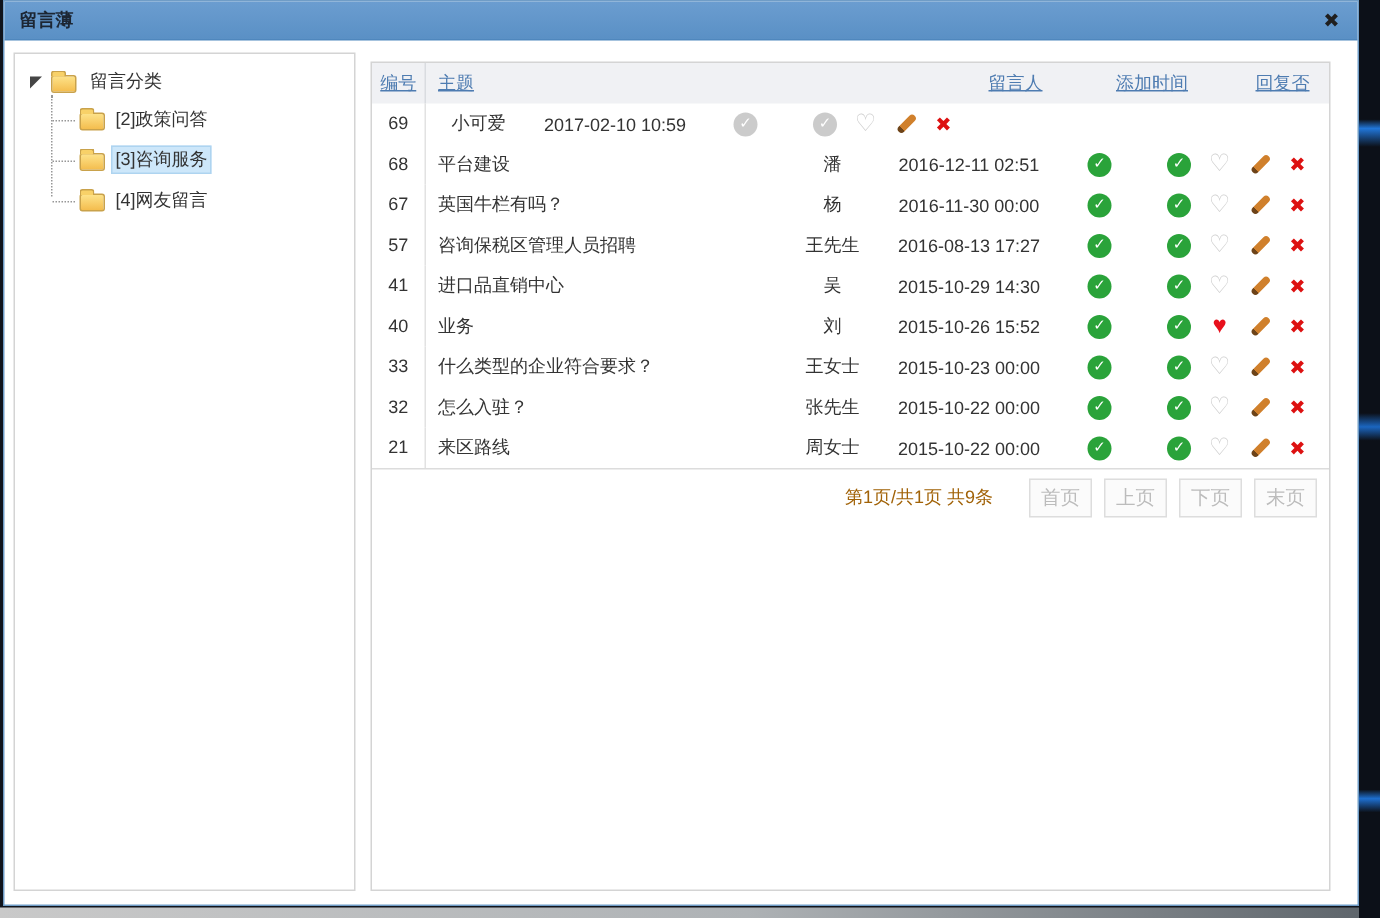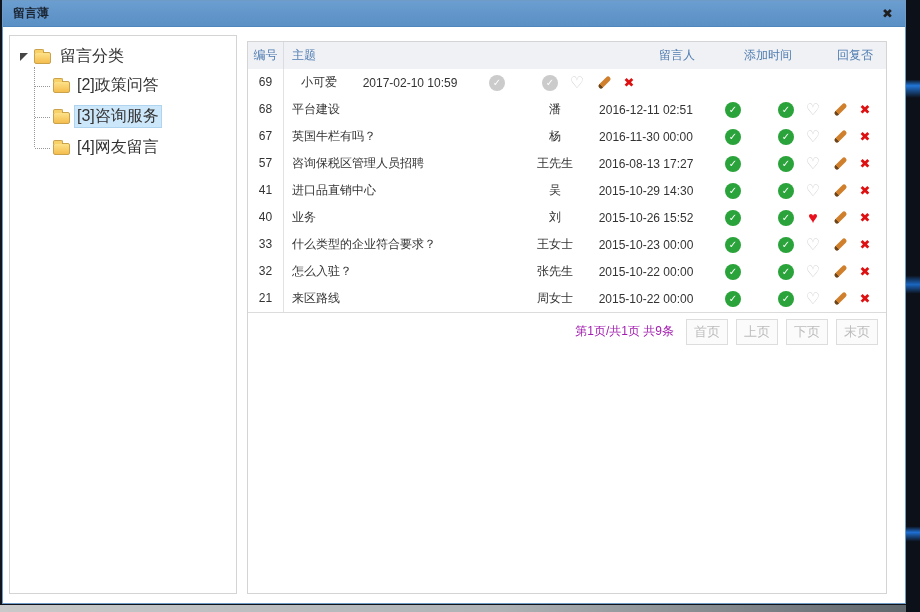--- a/index.html
+++ b/index.html
@@ -14,40 +14,40 @@
     border:1px solid #6f9cc6; }
 
   .titlebar { position:relative; height:26px; background:linear-gradient(#6b9dd0,#5a90c5);
     display:flex; align-items:center; padding:0 10px; border-bottom:1px solid #4f87bd; }
   .titlebar .title { font-size:12px; font-weight:bold; color:#1c2633; }
   .titlebar .close { position:absolute; right:12px; top:4px; font-size:13px; font-weight:bold;
     color:#1f1f1f; cursor:pointer; line-height:18px; }
 
   
   .tree-panel { position:absolute; left:6px; top:34px; width:228px; height:559px;
-    border:1px solid #d4d4d4; background:#fff; overflow:hidden; font-size:16px; color:#333; }
+    border:1px solid #d4d4d4; background:#fff; overflow:hidden; font-size:12px; color:#333; }
   .tree { padding:9px 6px; }
   .tree-root { display:flex; align-items:center; gap:6px; padding-left:4px; }
   .expander { width:0; height:0; border-top:8px solid #454545; border-right:8px solid transparent; cursor:pointer; }
   .folder { position:relative; display:inline-block; width:17px; height:12px; flex:0 0 17px;
     background:linear-gradient(#fde289,#f4bd4e); border:1px solid #c9a24b; border-radius:2px; margin-top:3px; }
   .folder::before { content:""; position:absolute; top:-4px; left:-1px; width:8px; height:3px;
     background:#f8d168; border:1px solid #c9a24b; border-bottom:none; border-radius:2px 2px 0 0; }
   .tree-label { padding:1px 3px; cursor:pointer; white-space:nowrap; }
   .tree-label.selected { background:#cde7fa; border:1px solid #aed4f0; padding:0 2px; }
   .tree-children { margin-left:15px; position:relative; margin-top:2px; }
   .tree-children::before { content:""; position:absolute; left:3px; top:-3px; height:calc(100% - 13px);
     border-left:1px dotted #979797; }
   .tree-child { display:flex; align-items:center; gap:4px; padding:4px 0 4px 22px; position:relative; }
   .tree-child::before { content:""; position:absolute; left:4px; top:50%; width:15px; border-top:1px dotted #979797; }
 
   
   .table-panel { position:absolute; left:244px; top:40px; width:640px; height:553px;
     border:1px solid #d4d4d4; background:#fff; font-size:12px; }
-  .thead { display:flex; align-items:center; height:27px; background:#f0f1f4; color:#4e7cb1; }
+  .thead { display:flex; align-items:center; height:27px; background:#f0f1f4; color:#4e7cb1;text-decoration:underline; }
   .trow  { display:flex; align-items:center; height:27px; color:#333; }
   .c { white-space:nowrap; overflow:hidden; }
   .c.id      { width:36px; text-align:center; border-right:1px solid #e2e2e2; height:100%; line-height:27px; flex:0 0 36px; }
   .thead .c.id { border-right:1px solid #d9dce0; }
   .c.subject { flex:1 1 auto; padding-left:8px; text-align:left; }
   .c.person  { width:70px;  flex:0 0 70px;  text-align:center; }
   .c.date    { width:112px; flex:0 0 112px; text-align:center; }
   .c.replied { width:62px;  flex:0 0 62px;  display:flex; justify-content:center; align-items:center; height:100%; }
   .c.ops     { width:122px; flex:0 0 122px; display:flex; justify-content:center; align-items:center; gap:10px; height:100%; }
   .thead .c.replied, .thead .c.ops { display:block; text-align:center; line-height:27px; }
@@ -59,21 +59,21 @@
   .heart { display:inline-block; width:18px; font-size:16px; line-height:16px; color:#cfcfcf; text-align:center; cursor:pointer; }
   .heart.on { color:#e8101c; }
   .pencil-wrap { display:inline-flex; width:16px; height:16px; align-items:center; justify-content:center; cursor:pointer; }
   .pencil { display:inline-block; width:15px; height:5px; border-radius:3px;
     background:linear-gradient(90deg,#6d4318 0 3px,#d0802c 3px); transform:rotate(-45deg); }
   .del { display:inline-block; width:14px; font-size:13px; font-weight:bold; color:#dd1111; text-align:center; cursor:pointer; }
 
   
   .pager { border-top:1px solid #dcdcdc; height:38px; display:flex; align-items:center;
     justify-content:flex-end; padding:0 8px; gap:8px; }
-  .pager-text { color:#a21caf; margin-right:4px; font-size:12px; }
+  .pager-text { color:#a16207; margin-right:16px; font-size:12px; }
   .pager button { min-width:36px; height:26px; border:1px solid #ddd; background:#fbfbfb;
     color:#bcbcbc; font-size:13px; padding:0 7px; cursor:default;
     font-family:"Liberation Sans","DejaVu Sans",sans-serif; }
 </style>
 </head>
 <body>
 
 <div class="stage">
   <div class="right-strip"></div>
   <div class="bottom-strip"></div>

